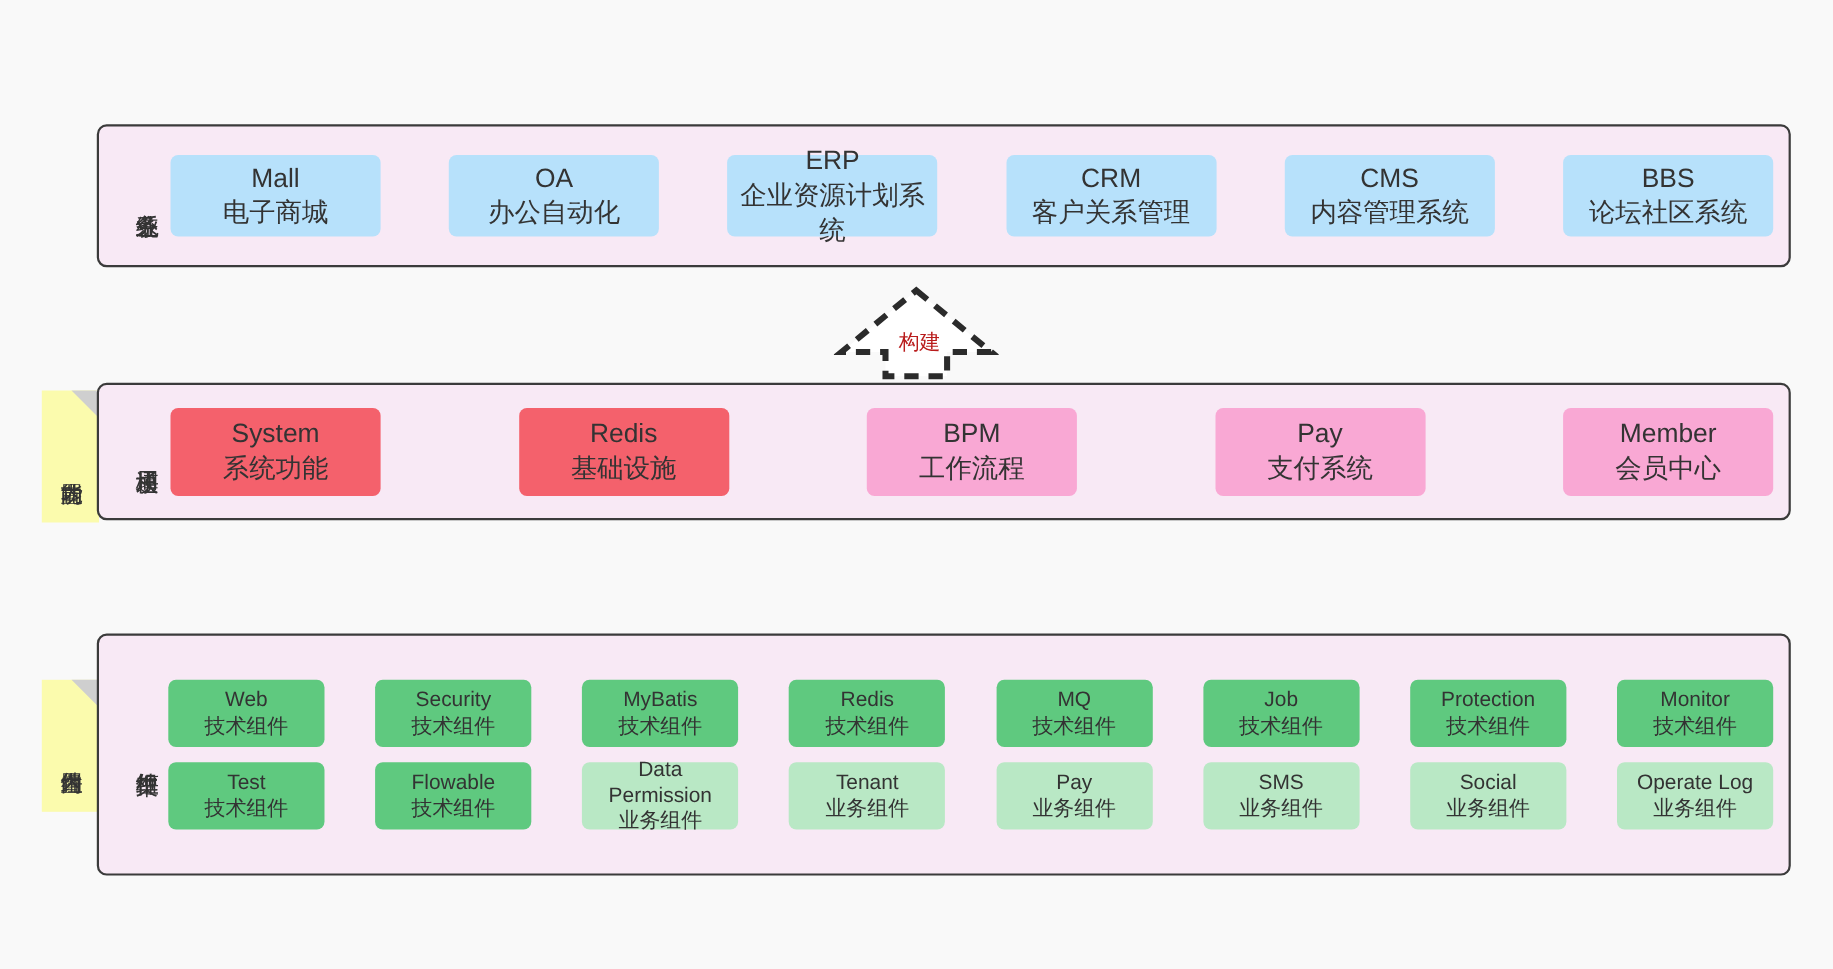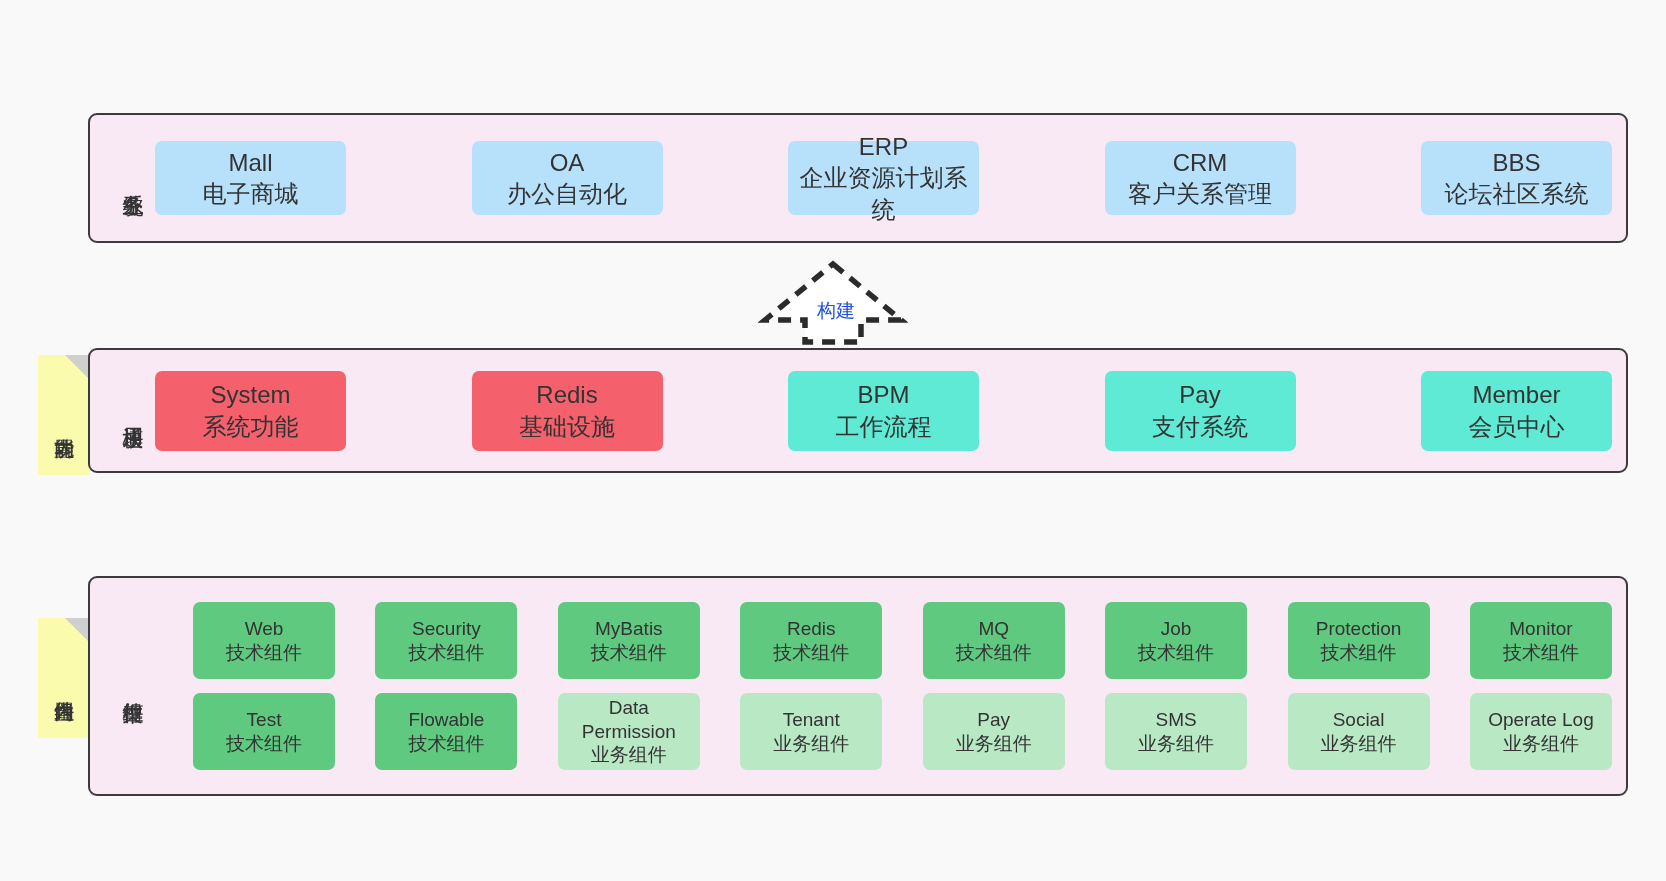--- a/index.html
+++ b/index.html
@@ -64,37 +64,37 @@
   
   #layer1{ left:88px; top:113px; width:1540px; height:130px; }
   #layer1 .layer-body{ padding:0 14px 0 10px; justify-content:space-between; }
   #layer1 .card{ width:191px; height:74px; background:#b7e1fb; }
 
   
   #layer2{ left:88px; top:348px; width:1540px; height:125px; }
   #layer2 .layer-body{ padding:0 14px 0 10px; justify-content:space-between; }
   #layer2 .card{ width:191px; height:80px; }
   .c-red{ background:#f4616c; }
-  .c-pink{ background:#5eead4;text-align:right; }
+  .c-pink{ background:#f9a8d4;text-align:right; }
 
   
   #layer3{ left:88px; top:576px; width:1540px; height:220px; align-items:center; }
   #layer3 .layer-title{ align-self:center; }
   #layer3 .grid-wrap{
     flex:1 1 auto;
     display:flex;
     flex-direction:column;
     gap:14px;
     padding:0 14px 0 8px;
   }
   #layer3 .grid-row{
     display:flex;
     justify-content:space-between;
   }
-  #layer3 .card{ width:142px; height:77px; font-size:19px; line-height:1.26;margin-left:40px; }
+  #layer3 .card{ width:142px; height:61px; font-size:19px; line-height:1.26; }
   .c-green{ background:#5fc97f; }
   .c-lgreen{ background:#b9e8c5; }
 
   
   .sticky{
     position:absolute;
     background:#fbfbad;
     box-sizing:border-box;
     display:flex;
     align-items:center;
@@ -118,21 +118,21 @@
   }
   #sticky1{ left:38px; top:355px; width:52px; height:120px; }
   #sticky2{ left:38px; top:618px; width:52px; height:120px; }
 
   
   .arrow{ position:absolute; }
   .arrow svg{ display:block; }
   .arrow-label{
     position:absolute;
     font-size:19px;
-    color:#1d4ed8;
+    color:#b91c1c;
     white-space:nowrap;
     left:50%;
     transform:translateX(-50%);
   }
   #arrow1{ left:758px; top:258px; width:150px; height:88px; }
   #arrow1 .arrow-label{ top:40px; left:52%; }
   #arrow2{ left:772px; top:493px; width:150px; height:88px; }
   #arrow2 .arrow-label{ top:40px; left:52%; }
 </style>
 </head>
@@ -153,20 +153,24 @@
       </div>
       <div class="card">
         <span class="en">ERP</span>
         <span class="cn">企业资源计划系统</span>
       </div>
       <div class="card">
         <span class="en">CRM</span>
         <span class="cn">客户关系管理</span>
       </div>
       <div class="card">
+        <span class="en">CMS</span>
+        <span class="cn">内容管理系统</span>
+      </div>
+      <div class="card">
         <span class="en">BBS</span>
         <span class="cn">论坛社区系统</span>
       </div>
     </div>
   </div>
 
   <div class="arrow" id="arrow1">
     <svg width="150" height="88" viewBox="0 0 150 88">
       <path d="M75 6 L143 62 L103 62 L103 84 L47 84 L47 62 L7 62 Z" fill="#ffffff" stroke="#2b2b2b" stroke-width="5.5" stroke-dasharray="13,9" stroke-linejoin="miter"></path>
     </svg>

